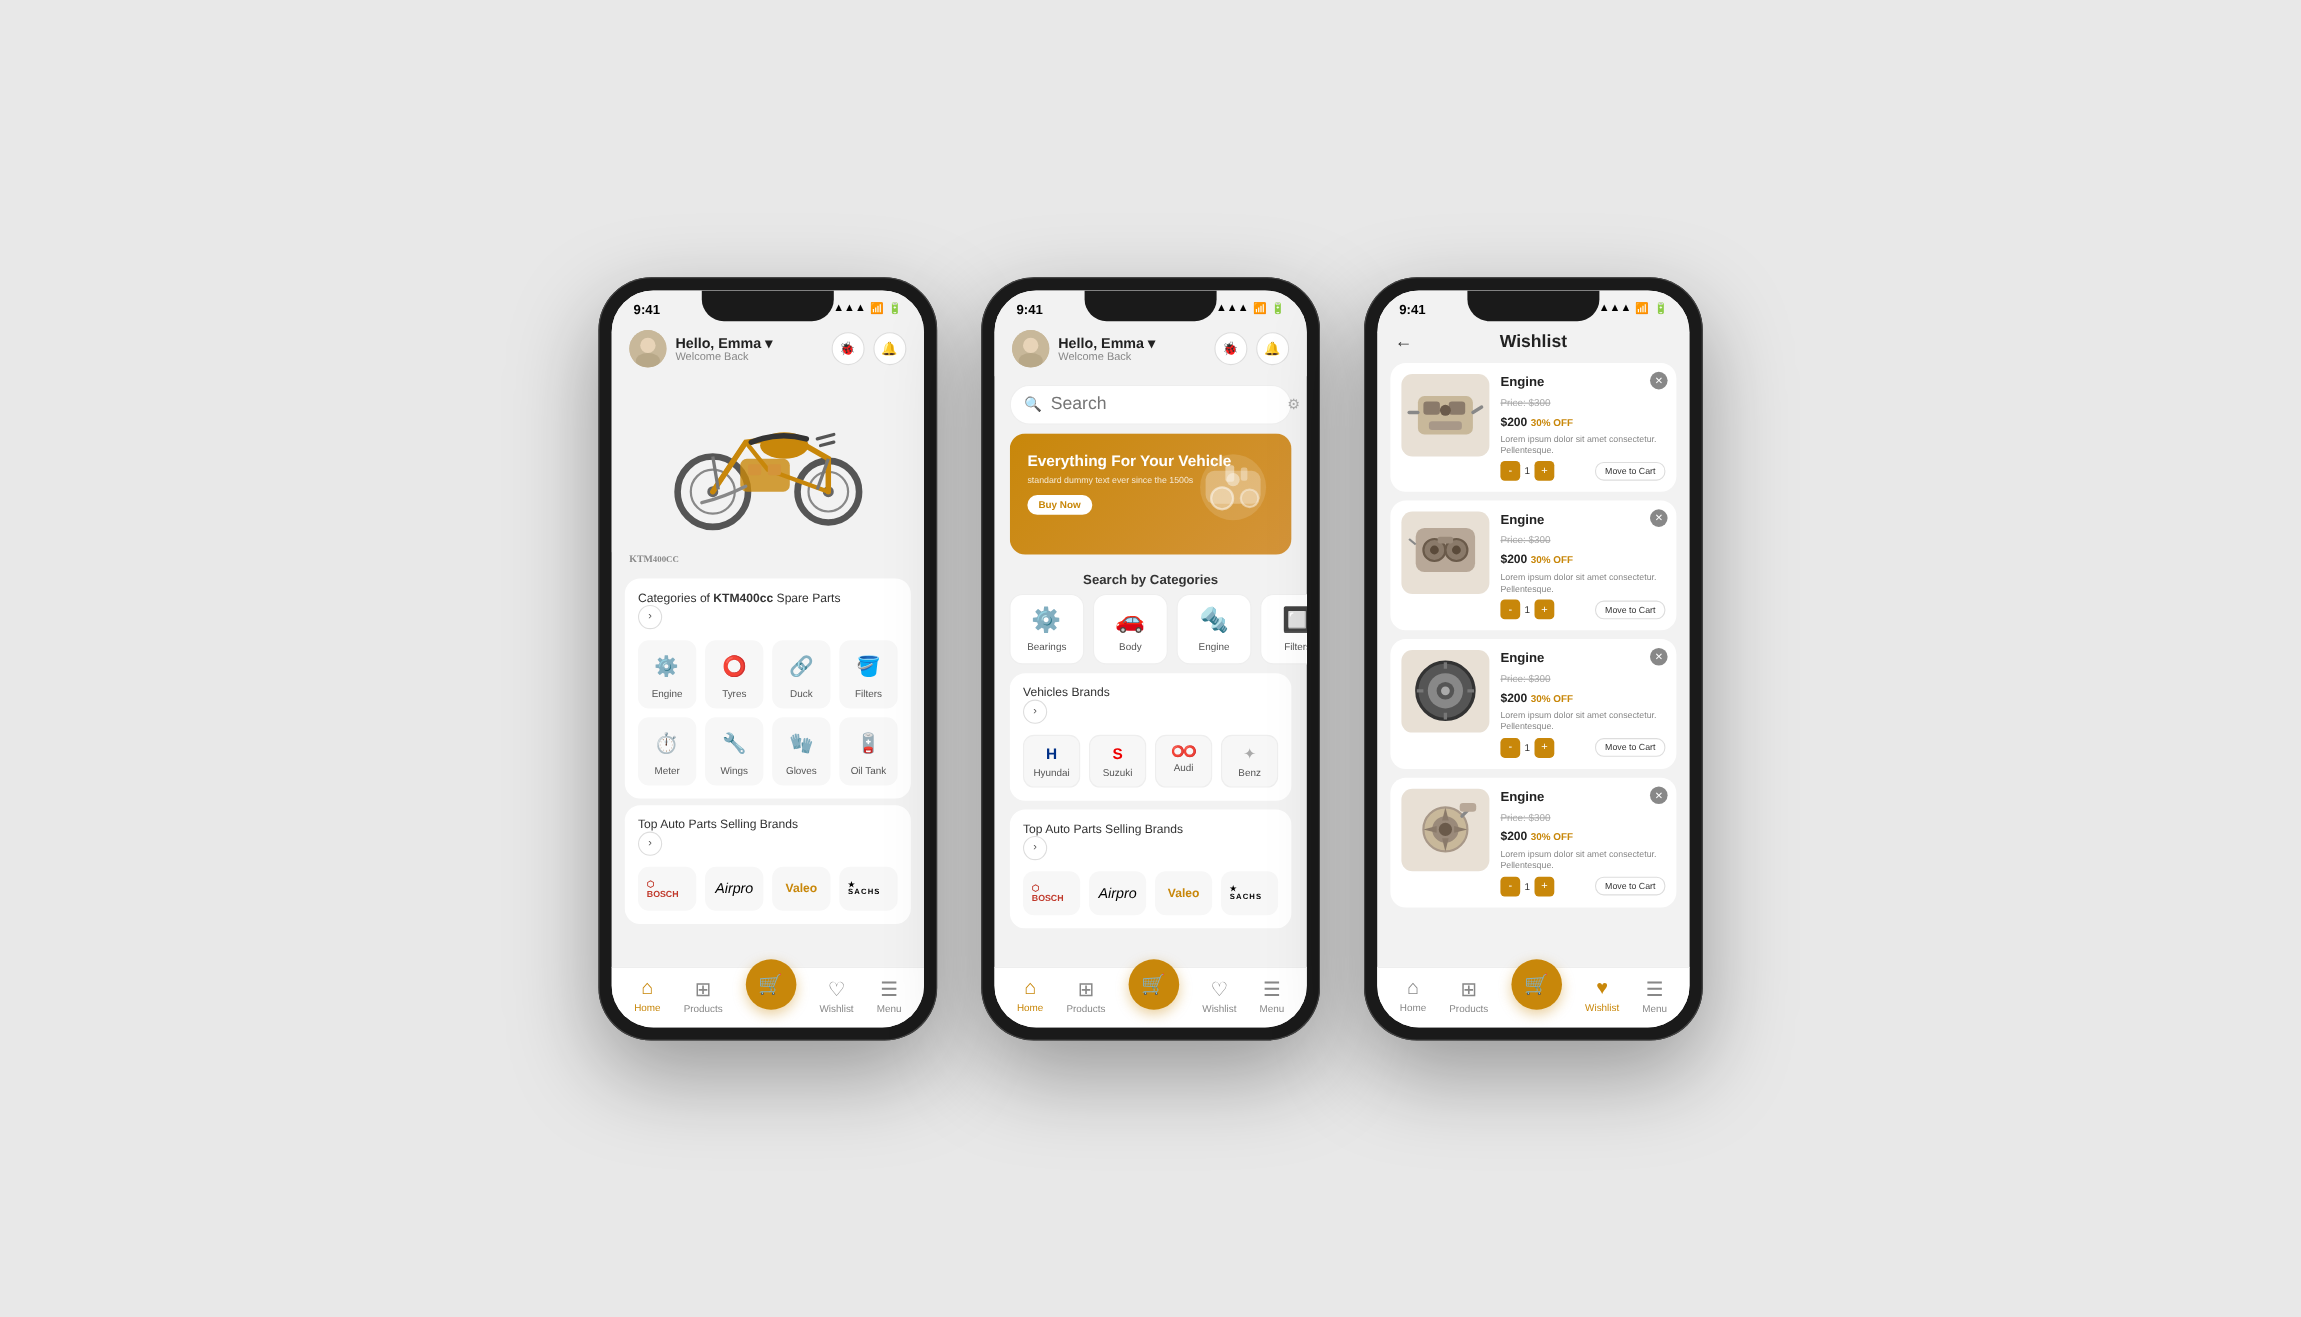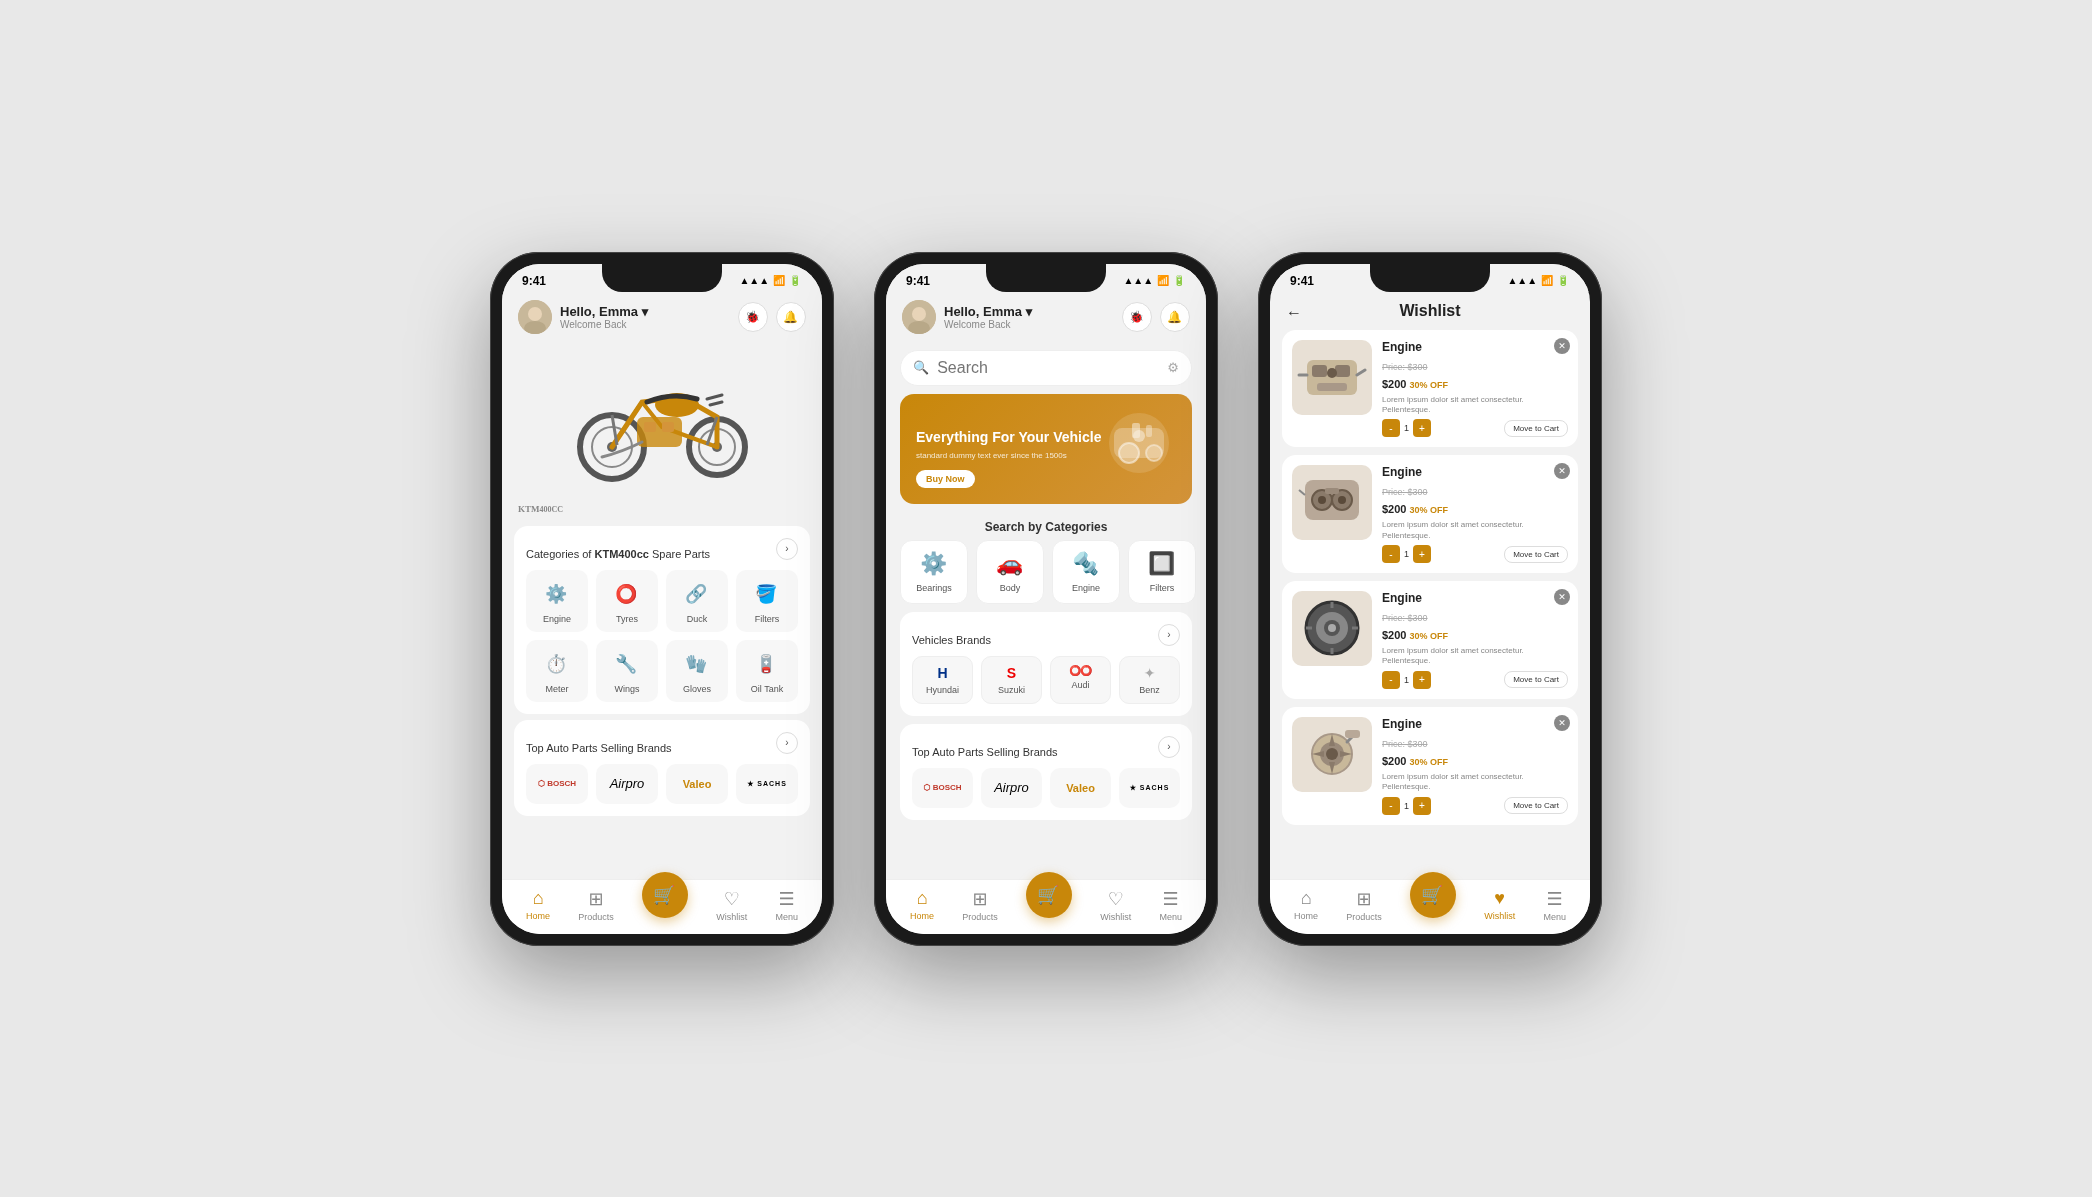--- a/index.html
+++ b/index.html
@@ -12,21 +12,21 @@
       font-family: -apple-system, BlinkMacSystemFont, 'Segoe UI', sans-serif;
       padding: 40px 20px;
     }
     .phones-container {
       display: flex;
       gap: 40px;
       align-items: center;
       justify-content: center;
     }
     .phone {
-      width: 344px;
+      width: 308px;
       background: #1a1a1a;
       border-radius: 48px;
       padding: 12px;
       box-shadow: 0 30px 80px rgba(0,0,0,0.35), inset 0 0 0 1px #444;
       position: relative;
     }
     .phone-inner {
       background: #f2f2f2;
       border-radius: 38px;
       overflow: hidden;
@@ -136,22 +136,23 @@
     }
     .card-section {
       background: #fff;
       margin: 6px 12px;
       border-radius: 14px;
       padding: 12px;
     }
     .card-section-header {
       display: flex;
       justify-content: space-between;
-      align-items: flex-end;
+      align-items: flex-start;
       margin-bottom: 10px;
+      flex-direction: column;
     }
     .card-section-title {
       font-size: 11px;
       color: #333;
     }
     .card-section-title strong {
       font-weight: 700;
     }
     .circle-arrow {
       width: 22px;
@@ -269,21 +270,21 @@
       background: transparent;
       color: #333;
     }
     .hero-banner {
       margin: 0 14px 8px;
       background: linear-gradient(135deg, #c8870a, #d4943a);
       border-radius: 14px;
       padding: 16px;
       display: flex;
       justify-content: space-between;
-      align-items: flex-end;
+      align-items: flex-start;
       overflow: hidden;
       position: relative;
       height: 110px;
     }
     .hero-text h3 {
       font-size: 14px;
       font-weight: 700;
       color: #fff;
       line-height: 1.3;
       margin-bottom: 4px;

